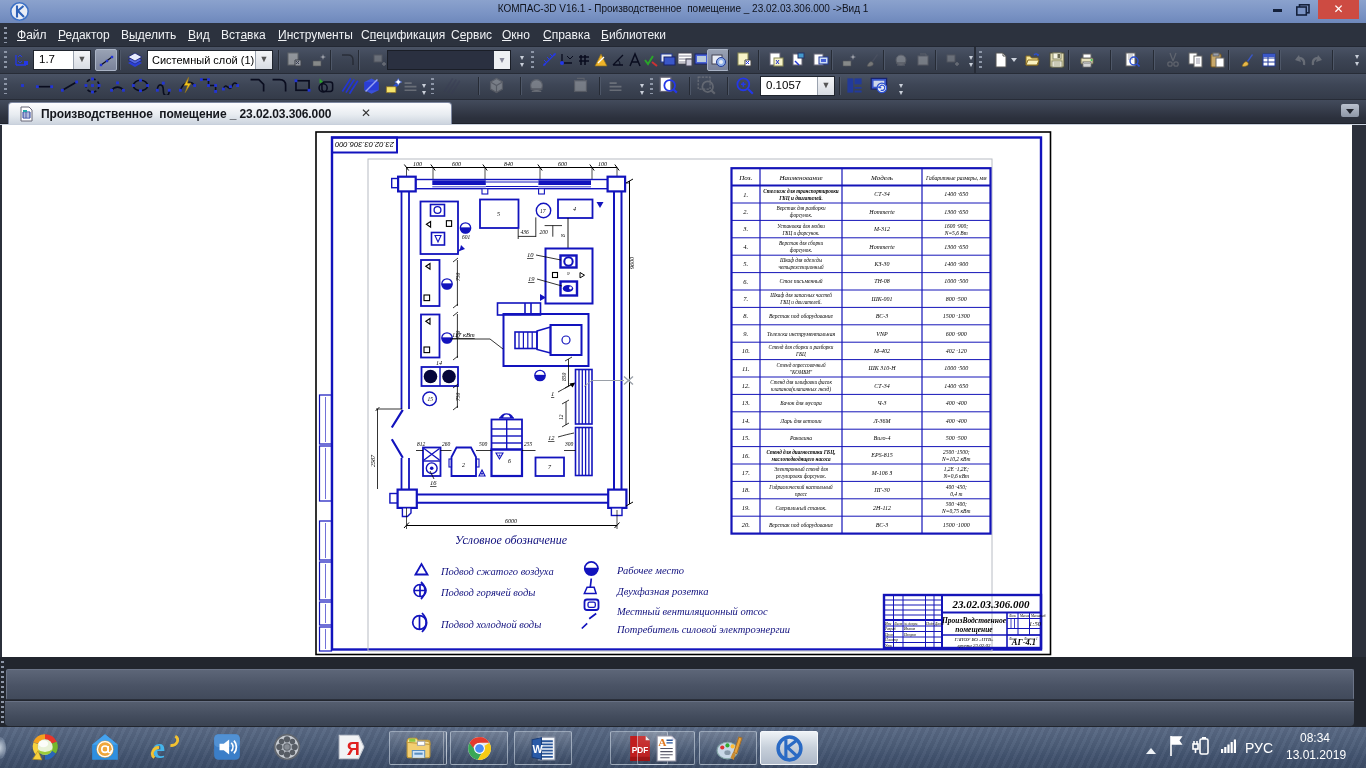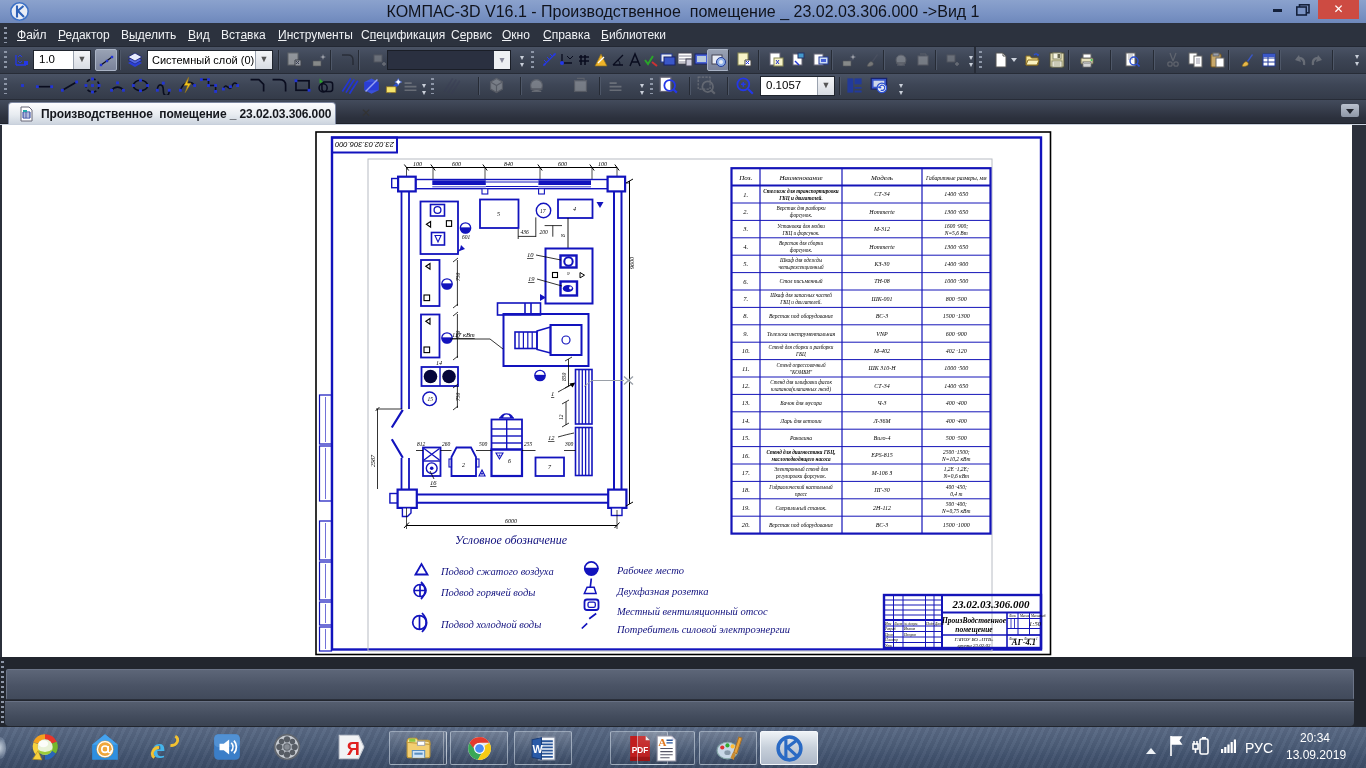--- a/index.html
+++ b/index.html
@@ -1,36 +1,36 @@
 <!DOCTYPE html>
 <html><head><meta charset="utf-8">
 <style>
 *{margin:0;padding:0;box-sizing:border-box}
 html,body{width:1366px;height:768px;overflow:hidden;font-family:"Liberation Sans",sans-serif}
 #root{position:absolute;left:0;top:0;width:1366px;height:768px;background:#23272f}
 .abs{position:absolute}
 #title{left:0;top:0;width:1366px;height:23px;background:linear-gradient(#8ba2cd,#7a93c4 60%,#6e88bb)}
-#title .txt{left:0;top:3px;width:1366px;text-align:center;font-size:16px;color:#10131c}
+#title .txt{left:0;top:3px;width:1366px;text-align:center;font-size:10px;color:#10131c}
 #closebtn{left:1318px;top:0;width:41px;height:19px;background:#cd4b42;color:#fff;text-align:center;font-size:12px;line-height:18px}
 #menu{left:0;top:23px;width:1366px;height:24px;background:#2c323e;border-bottom:1px solid #232833}
 #menu span{position:absolute;top:5px;font-size:12px;color:#f0f2f5;white-space:nowrap}
 #menu u{text-decoration:underline}
 .tbar{left:0;width:1366px;background:linear-gradient(#4a5365,#3d4555 45%,#343b49)}
 #tb1{top:47px;height:27px;border-bottom:1px solid #272c37}
 #tb2{top:74px;height:26px;border-bottom:1px solid #272c37}
 .grip{width:3px;background:repeating-linear-gradient(#8d96a7 0 2px,transparent 2px 5px)}
 .vsep{width:1px;background:#262b35;box-shadow:1px 0 0 #4e5768}
 .ibtn{width:22px;height:22px;border-radius:2px}
 .ibtn svg{position:absolute;left:3px;top:3px}
 .gray{opacity:.45;filter:grayscale(85%)}
 .combo{background:#fff;border:1px solid #20252e;font-size:11.5px;color:#000;white-space:nowrap;overflow:hidden}
 .combo .ar{position:absolute;right:0;top:0;bottom:0;width:17px;background:linear-gradient(#f4f5f7,#d8dce3);border-left:1px solid #9aa2ae;color:#555;text-align:center;font-size:9px;line-height:17px}
 .chev{color:#c9cfd9;font-size:8px;line-height:7px;text-align:center}
 #tabs{left:0;top:100px;width:1366px;height:24px;background:linear-gradient(#434b5c,#2b303c 80%);border-bottom:1px solid #1e222b}
-#tab1{left:8px;top:2px;width:328px;height:22px;background:linear-gradient(#fdfdfe,#e8ecf1 55%,#cdd5df);border:1px solid #7d87a0;border-bottom:none;border-radius:4px 4px 0 0}
+#tab1{left:8px;top:2px;width:444px;height:22px;background:linear-gradient(#fdfdfe,#e8ecf1 55%,#cdd5df);border:1px solid #7d87a0;border-bottom:none;border-radius:4px 4px 0 0}
 #tab1 .t{left:32px;top:4px;font-size:12px;font-weight:bold;color:#14161c;letter-spacing:-0.1px;white-space:nowrap}
 #tab1 .x{left:348px;top:3px;font-size:12px;color:#333}
 #canvas{left:0;top:124px;width:1366px;height:533px;background:#fff;border-top:1px solid #c8d0dc}
 #bpanel{left:0;top:657px;width:1366px;height:70px;background:#22262e}
 #task{left:0;top:727px;width:1366px;height:41px;background:repeating-linear-gradient(115deg,rgba(255,255,255,.03) 0 3px,rgba(0,0,0,.04) 3px 7px),linear-gradient(#5a6a85,#4d5e79 45%,#435470 70%,#3c4c66)}
 .tkbox{top:4px;width:58px;height:34px;background:linear-gradient(rgba(255,255,255,.16),rgba(255,255,255,.05) 50%,rgba(0,0,0,.06));border:1px solid rgba(225,235,246,.5);border-radius:2px}
 .tkact{background:linear-gradient(#eef2f6,#c6cfda 50%,#aeb9c9);border:1px solid #f4f7fb}
 .tray{color:#fff;font-size:12px}
 svg{display:block}
 #tb2 .ibtn svg{width:19px;height:19px;left:1px;top:1px}
@@ -68,41 +68,41 @@
 <div class="abs tbar" id="tb1">
 <div class="abs grip" style="left:4px;top:4px;height:18px"></div>
 <div class="abs ibtn" style="left:11px;top:2px;">
         <svg width="16" height="16" viewBox="0 0 16 16">
           <path d="M2 13 V3 M2 13 H12" stroke="#2438e8" stroke-width="1.3" fill="none"></path>
           <path d="M4 5l2-2 2 2M4 9l2 2 2-2" fill="none" stroke="#2438e8"></path>
           <rect x="10" y="9" width="4" height="4" fill="#2438e8"></rect>
         </svg>
       </div>
 <div class="abs combo" style="left:33px;top:3px;width:58px;height:20px">
-        <span class="abs" style="left:5px;top:2px">1.0</span>
+        <span class="abs" style="left:5px;top:2px">1.7</span>
         <div class="ar">▼</div>
       </div>
 <div class="abs ibtn" style="left:95px;top:2px;background:linear-gradient(#99a2b4,#79829a);border:1px solid #aab4c6;">
         <svg width="16" height="16" viewBox="0 0 16 16">
           <path d="M2 12 L13 4" stroke="#0a0d1f" stroke-width="1.2"></path>
           <rect x="0.8" y="10.8" width="2.4" height="2.4" fill="#2335d5"></rect>
           <rect x="6.8" y="6.8" width="2.4" height="2.4" fill="#2335d5"></rect>
           <rect x="11.8" y="2.8" width="2.4" height="2.4" fill="#2335d5"></rect>
         </svg>
       </div>
 <div class="abs vsep" style="left:119px;top:3px;height:20px"></div>
 <div class="abs ibtn" style="left:124px;top:2px;">
         <svg width="16" height="16" viewBox="0 0 16 16">
           <path d="M1 11 L8 7l7 4-7 4z" fill="#2b3fd6"></path>
           <path d="M1 8 L8 4l7 4-7 4z" fill="#5468e2" stroke="#101a70" stroke-width=".6"></path>
           <path d="M1 5 L8 1l7 4-7 4z" fill="#e8ecff" stroke="#101a70" stroke-width=".8"></path>
         </svg>
       </div>
 <div class="abs combo" style="left:147px;top:3px;width:126px;height:20px;font-size:11px">
-        <span class="abs" style="left:4px;top:3px">Системный слой (0)</span>
+        <span class="abs" style="left:4px;top:3px">Системный слой (1)</span>
         <div class="ar">▼</div>
       </div>
 <div class="abs vsep" style="left:278px;top:3px;height:20px"></div>
 <div class="abs ibtn gray" style="left:284px;top:2px;">
         <svg width="16" height="16" viewBox="0 0 16 16">
           <rect x="1" y="1" width="10" height="12" fill="#f7f3c8" stroke="#8a8a55"></rect>
           <path d="M8 8h6v6H8z" fill="#fff" stroke="#444"></path>
           <path d="M9 9l3 3m0-3l-3 3" stroke="#2335d5"></path>
         </svg>
       </div>
@@ -1150,15 +1150,15 @@
         <path d="M3.5 13v4" stroke="#fff" stroke-width="1.6"></path>
       </svg>
 <svg class="abs" style="left:1221px;top:11px" width="15" height="16" viewBox="0 0 15 16">
         <rect x="0" y="11" width="2.2" height="4" fill="#fff"></rect>
         <rect x="3.2" y="9" width="2.2" height="6" fill="#fff"></rect>
         <rect x="6.4" y="6.5" width="2.2" height="8.5" fill="#fff"></rect>
         <rect x="9.6" y="4" width="2.2" height="11" fill="#fff"></rect>
         <rect x="12.8" y="1.5" width="2.2" height="13.5" fill="#fff"></rect>
       </svg>
 <div class="abs tray" style="left:1245px;top:13px;font-size:14px">РУС</div>
-<div class="abs tray" style="left:1300px;top:4px">20:34</div>
-<div class="abs tray" style="left:1286px;top:21px">13.09.2019</div>
+<div class="abs tray" style="left:1300px;top:4px">08:34</div>
+<div class="abs tray" style="left:1286px;top:21px">13.01.2019</div>
 </div>
 </div>
 </body></html>

